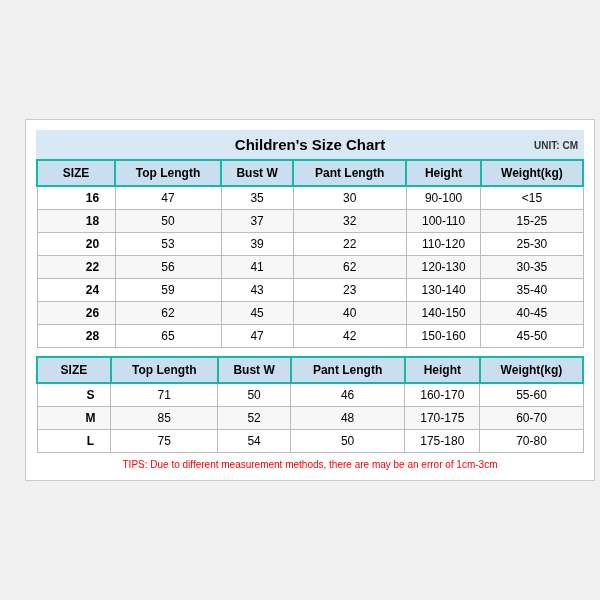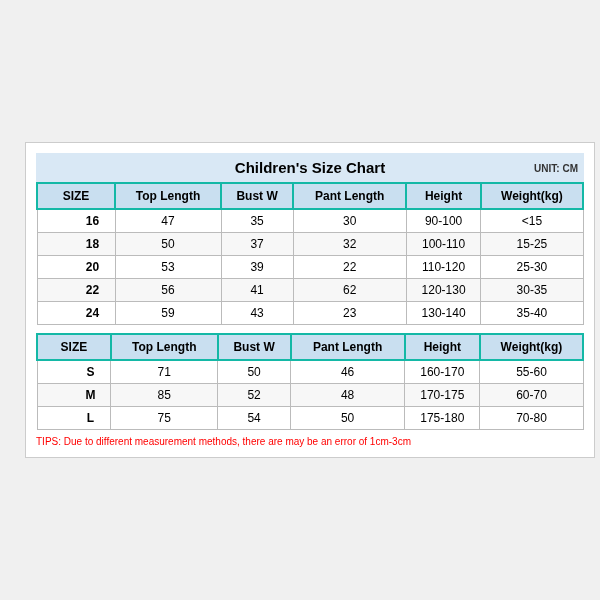--- a/index.html
+++ b/index.html
@@ -60,21 +60,21 @@
     tr:nth-child(odd) td {
       background: #fff;
     }
     td:first-child {
       font-weight: bold;
       padding-left: 36px;
     }
     .tips {
       font-size: 10px;
       color: red;
-      text-align: left;
+      text-align: center;
       margin-top: 6px;
     }
     .spacer {
       height: 8px;
     }
   </style>
 </head>
 <body>
 
 <div class="chart-container">
@@ -129,20 +129,36 @@
           <td>30-35</td>
         </tr>
         <tr>
           <td>24</td>
           <td>59</td>
           <td>43</td>
           <td>23</td>
           <td>130-140</td>
           <td>35-40</td>
         </tr>
+        <tr>
+          <td>26</td>
+          <td>62</td>
+          <td>45</td>
+          <td>40</td>
+          <td>140-150</td>
+          <td>40-45</td>
+        </tr>
+        <tr>
+          <td>28</td>
+          <td>65</td>
+          <td>47</td>
+          <td>42</td>
+          <td>150-160</td>
+          <td>45-50</td>
+        </tr>
       </tbody>
   </table>
 
   <div class="spacer"></div>
 
 
   <table>
     <thead>
       <tr>
         <th>SIZE</th>

